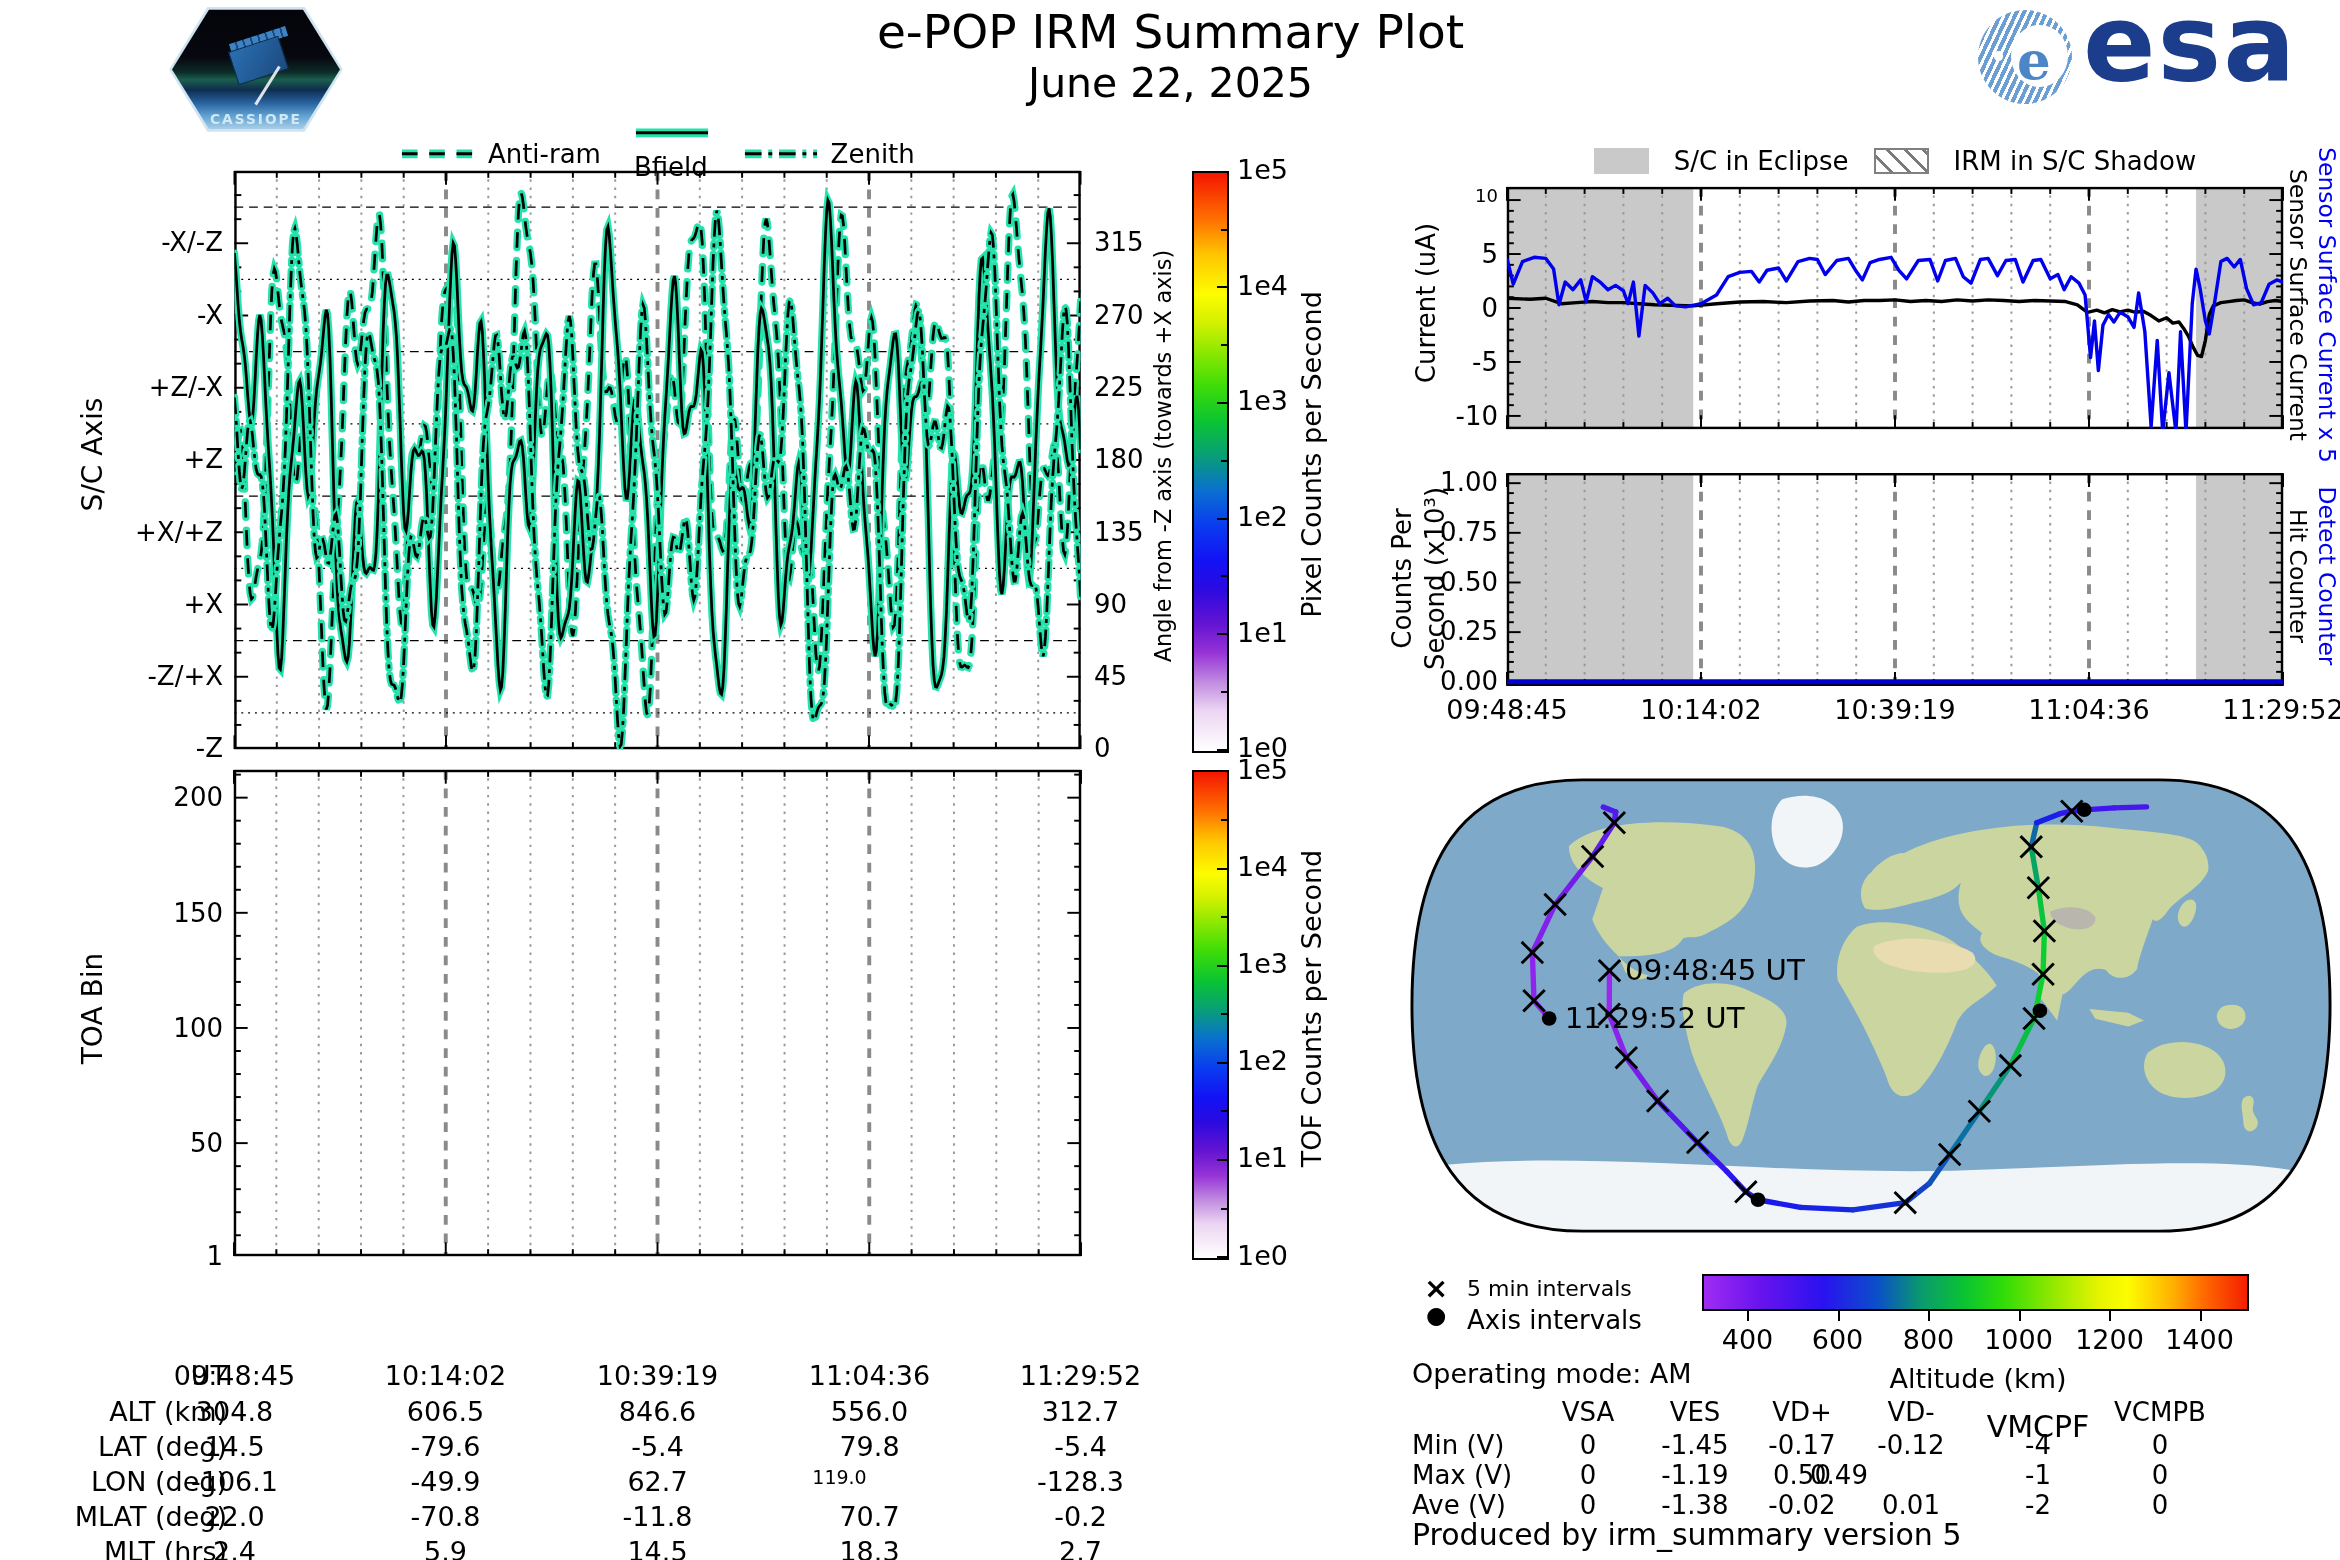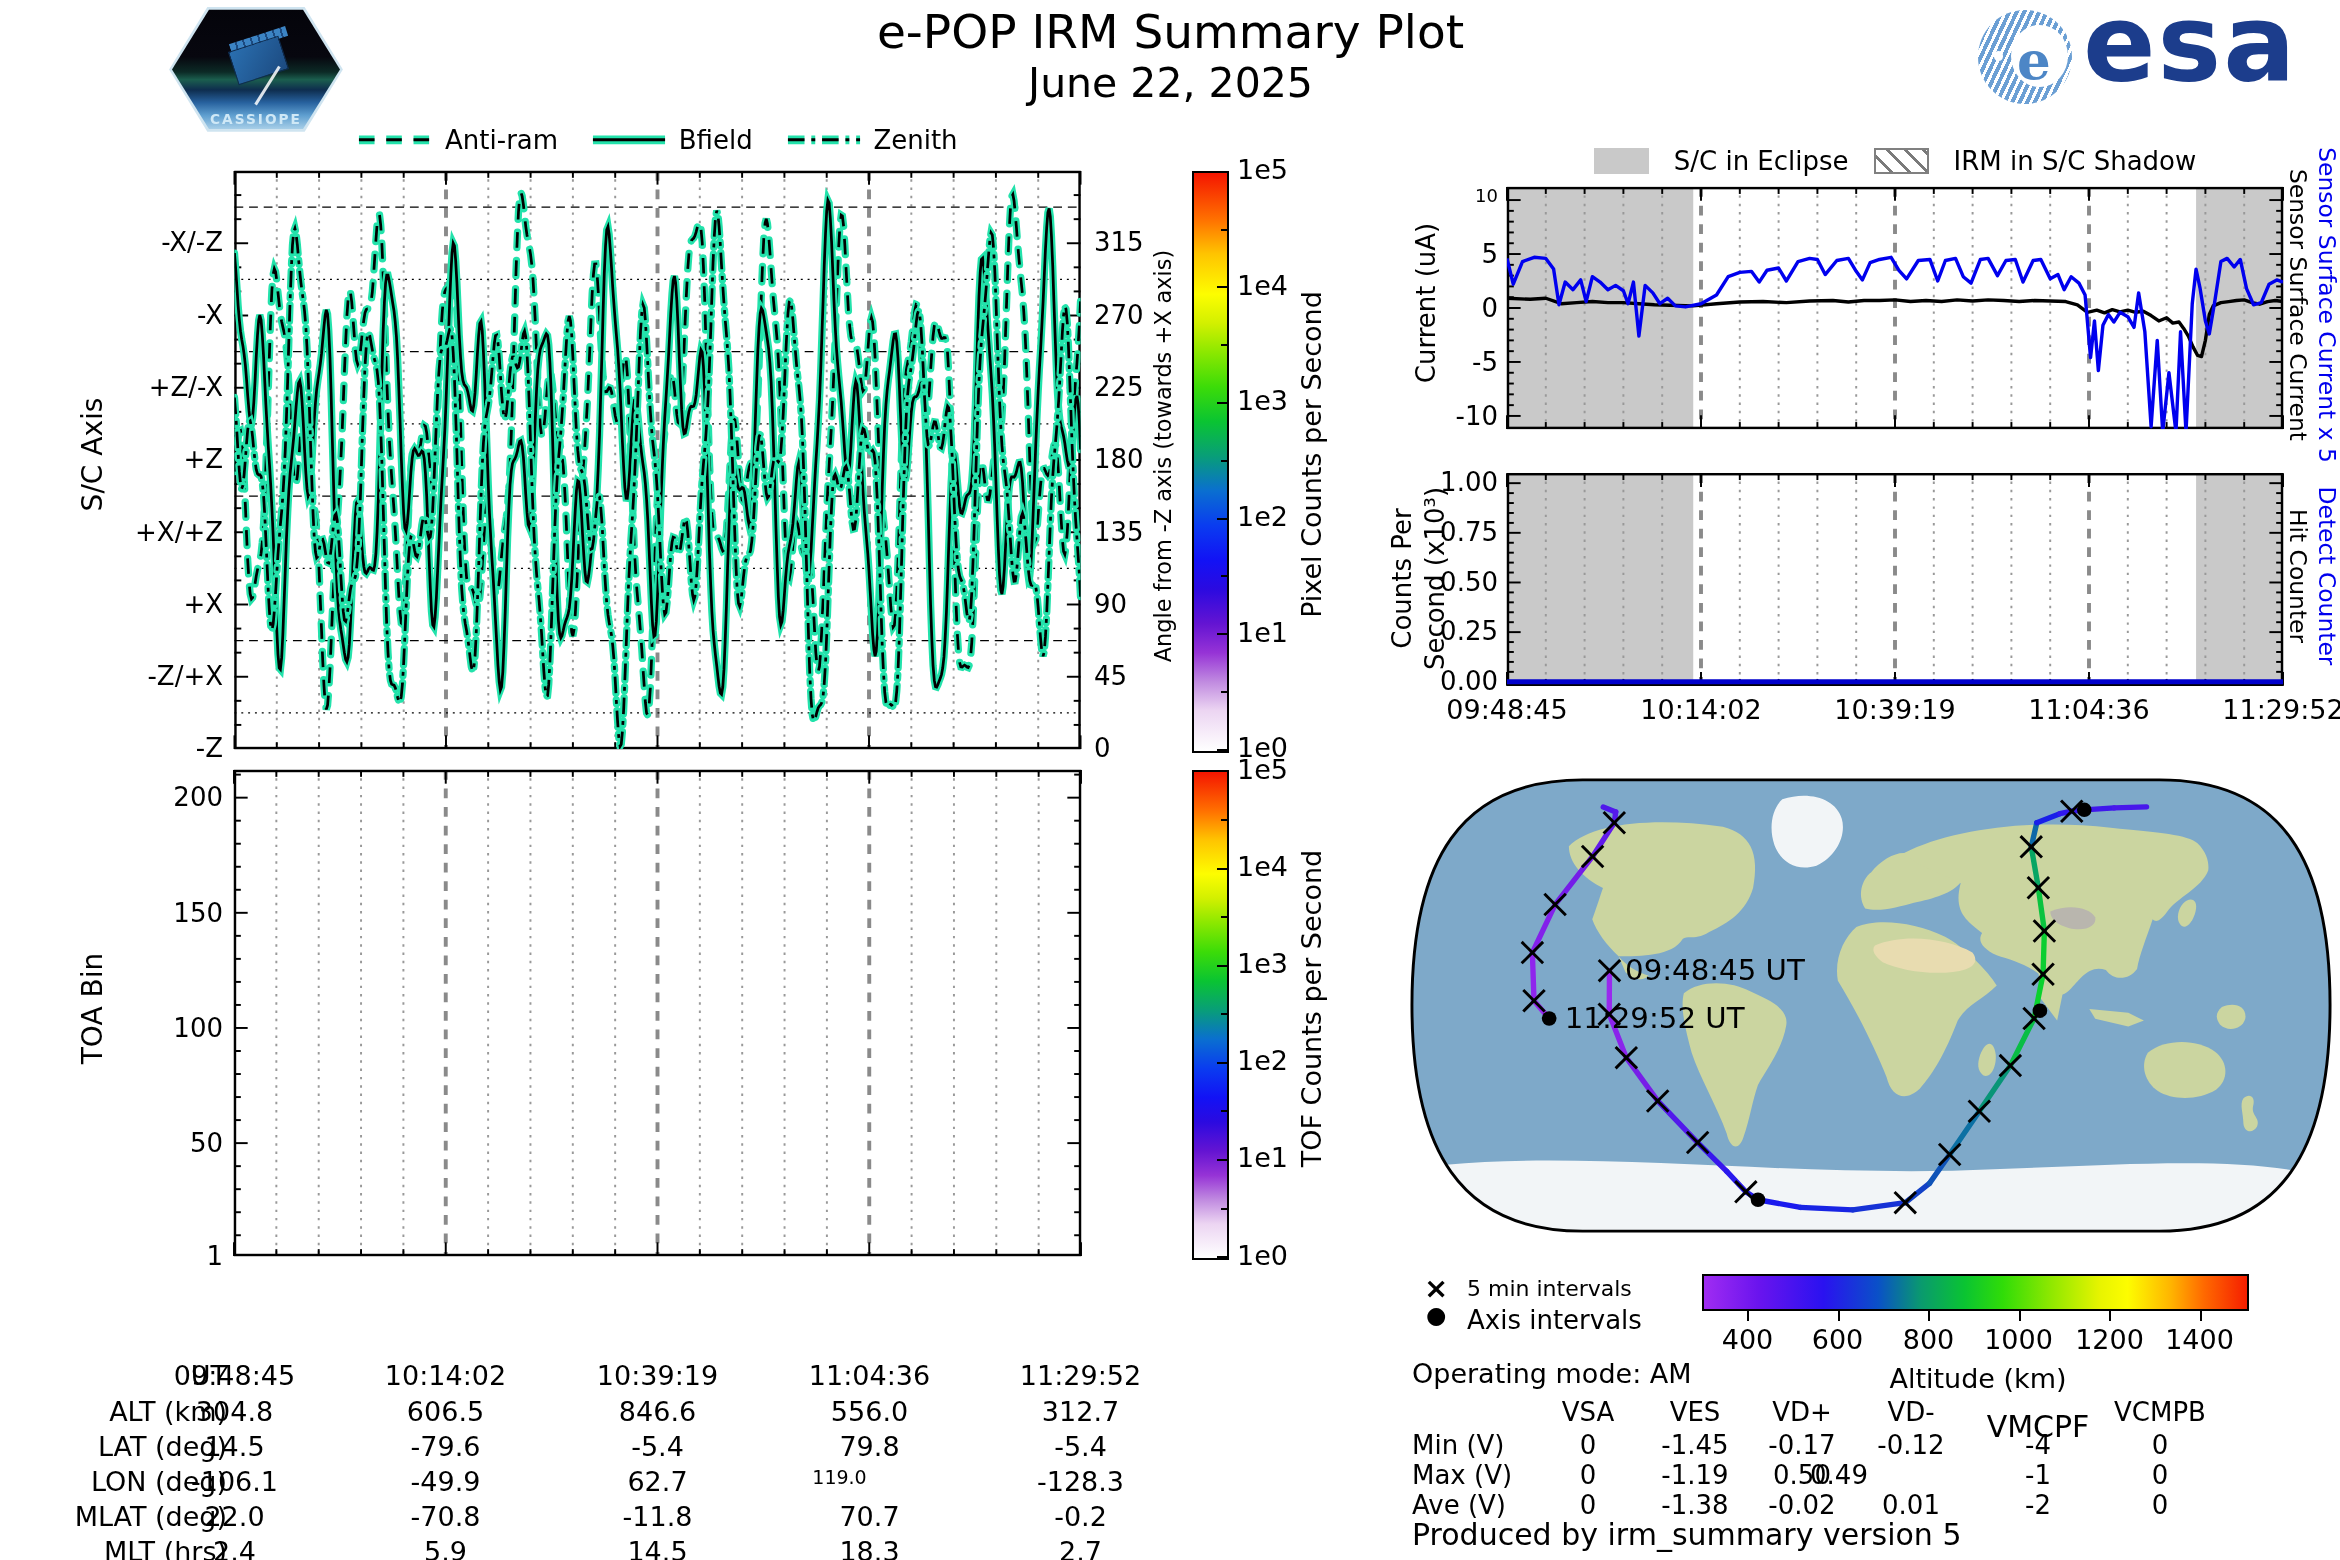--- a/index.html
+++ b/index.html
@@ -61,21 +61,21 @@
 </div>
 
 <div class="legend-row" id="sc-legend" style="left:234px;top:125px;width:847px;justify-content:center;gap:33px;">
     <span style="display: inline-flex; align-items: center; gap: 11.7px;">
       <svg width="76" height="15.6" viewBox="0 0 78 16">
         <line x1="2" y1="8" x2="76" y2="8" stroke="#23e2ab" stroke-width="9" stroke-dasharray="16 12"></line>
         <line x1="2" y1="8" x2="76" y2="8" stroke="#000" stroke-width="3.2" stroke-dasharray="16 12"></line>
       </svg>
       <span>Anti-ram</span>
     </span>
-    <span style="display: inline-flex; align-items: center; gap: 11.7px;">
+    <span style="display: inline-flex; gap: 11.7px; flex-direction: column;">
       <svg width="76" height="15.6" viewBox="0 0 78 16">
         <line x1="2" y1="8" x2="76" y2="8" stroke="#23e2ab" stroke-width="9"></line>
         <line x1="2" y1="8" x2="76" y2="8" stroke="#000" stroke-width="3.2"></line>
       </svg>
       <span>Bfield</span>
     </span>
     <span style="display: inline-flex; align-items: center; gap: 11.7px; justify-content: space-between;">
       <svg width="76" height="15.6" viewBox="0 0 78 16">
         <line x1="2" y1="8" x2="76" y2="8" stroke="#23e2ab" stroke-width="9" stroke-dasharray="17 7 4 7"></line>
         <line x1="2" y1="8" x2="76" y2="8" stroke="#000" stroke-width="3.2" stroke-dasharray="17 7 4 7"></line>

